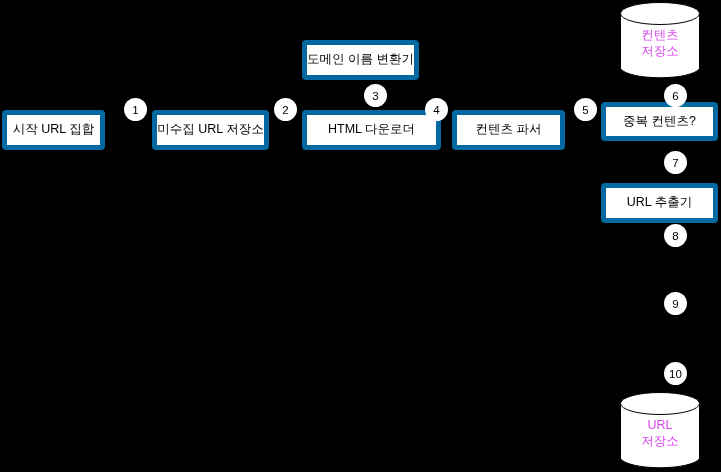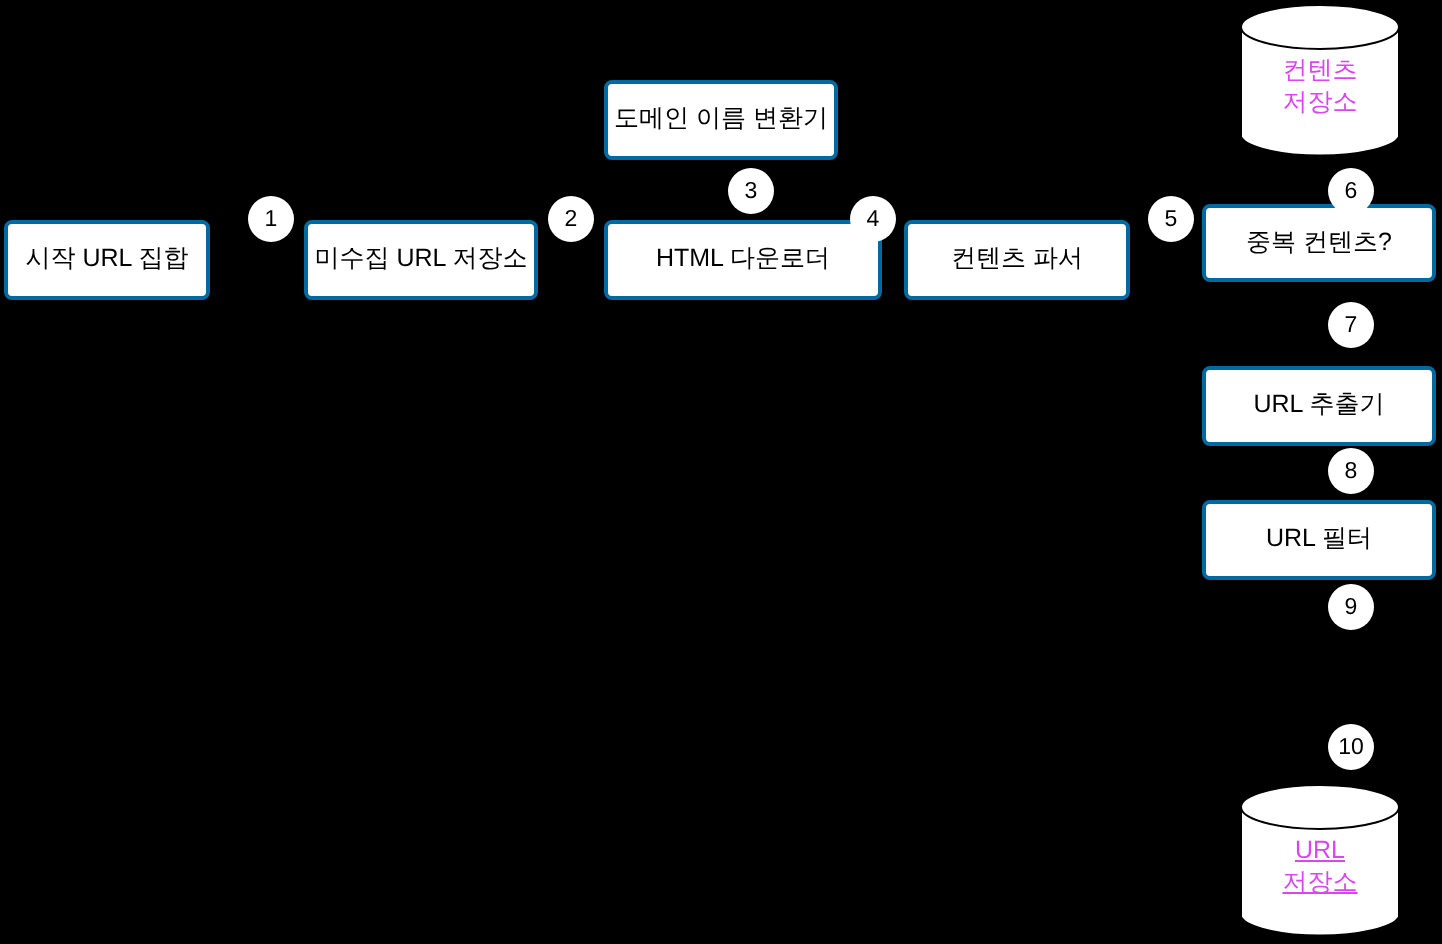--- a/index.html
+++ b/index.html
@@ -11,21 +11,21 @@
     position: relative;
     width: 721px;
     height: 472px;
     background: #000000;
     font-family: "Liberation Sans", sans-serif;
     overflow: hidden;
   }
   .node {
     position: absolute;
     background: #ffffff;
-    border: 2px solid #0369a1;
+    border: 5px solid #0369a1;
     border-radius: 4px;
     color: #000000;
     display: flex;
     align-items: center;
     justify-content: center;
     text-align: center;
     font-size: 12.5px;
     line-height: 1.25;
     box-sizing: border-box;
   }
@@ -65,35 +65,34 @@
 <body>
 
 <div id="canvas">
     <div class="node" style="left: 2px; top: 110px; width: 103px; height: 40px;">시작 URL 집합</div>
     <div class="node" style="left: 152px; top: 110px; width: 117px; height: 40px;">미수집 URL 저장소</div>
     <div class="node" style="left: 302px; top: 40px; width: 117px; height: 40px;">도메인 이름 변환기</div>
     <div class="node" style="left: 302px; top: 110px; width: 139px; height: 40px;">HTML 다운로더</div>
     <div class="node" style="left: 452px; top: 110px; width: 113px; height: 40px;">컨텐츠 파서</div>
     <div class="node" style="left: 601px; top: 102px; width: 117px; height: 39px;">중복 컨텐츠?</div>
     <div class="node" style="left: 601px; top: 183px; width: 117px; height: 40px;">URL 추출기</div>
-    <div class="node" style="left: 601px; top: 250px; width: 117px; height: 40px;">URL 필터</div>
     <div class="cyl" style="left: 620px; top: 2px; width: 80px; height: 78px;">
       <svg class="cyl-svg" width="80" height="78">
         <path d="M 0.5 11.5 L 0.5 66.5 A 40 11 0 0 0 79.5 66.5 L 79.5 11.5 Z" fill="#ffffff" stroke="#000000" stroke-width="1"></path>
         <ellipse cx="40" cy="11.5" rx="39.5" ry="11" fill="#ffffff" stroke="#000000" stroke-width="1"></ellipse>
       </svg>
       <div class="cyl-label" style="top: 26px;">컨텐츠
 저장소</div>
     </div>
     <div class="cyl" style="left: 620px; top: 392px; width: 80px; height: 78px;">
       <svg class="cyl-svg" width="80" height="78">
         <path d="M 0.5 11.5 L 0.5 66.5 A 40 11 0 0 0 79.5 66.5 L 79.5 11.5 Z" fill="#ffffff" stroke="#000000" stroke-width="1"></path>
         <ellipse cx="40" cy="11.5" rx="39.5" ry="11" fill="#ffffff" stroke="#000000" stroke-width="1"></ellipse>
       </svg>
-      <div class="cyl-label" style="top: 26px; text-decoration: underline;">URL
+      <div class="cyl-label" style="top: 26px;">URL
 저장소</div>
     </div>
     <div class="badge" style="left: 124px; top: 98px;">1</div>
     <div class="badge" style="left: 274px; top: 98px;">2</div>
     <div class="badge" style="left: 364px; top: 84px;">3</div>
     <div class="badge" style="left: 425px; top: 98px;">4</div>
     <div class="badge" style="left: 574px; top: 98px;">5</div>
     <div class="badge" style="left: 664px; top: 84px;">6</div>
     <div class="badge" style="left: 664px; top: 151px;">7</div>
     <div class="badge" style="left: 664px; top: 224px;">8</div>

